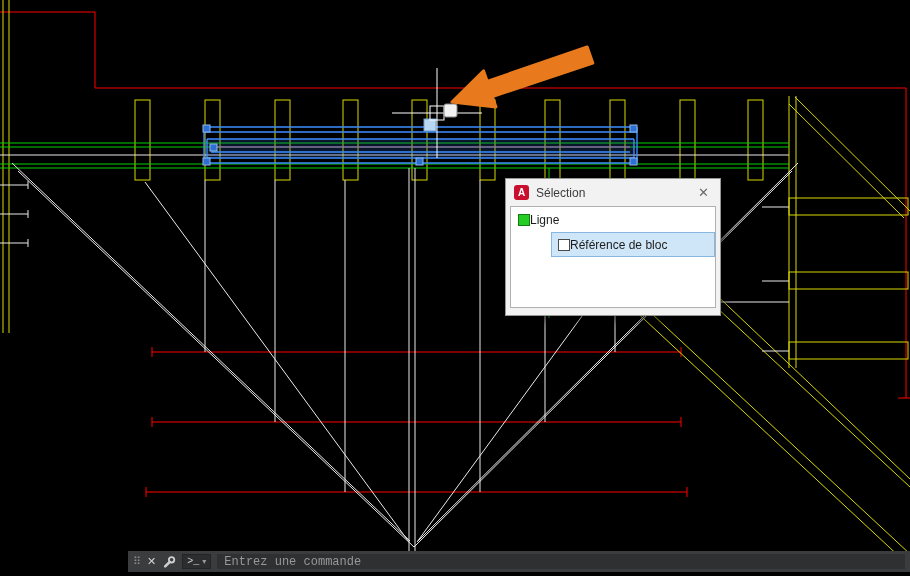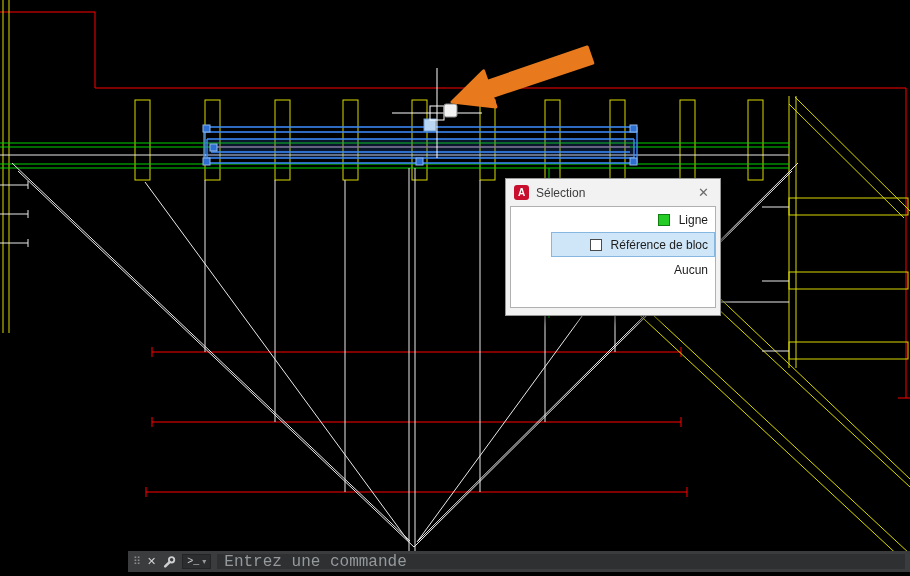--- a/index.html
+++ b/index.html
@@ -10,40 +10,40 @@
   
   .dialog{position:absolute;left:505px;top:178px;width:214px;height:136px;
           background:#f2f2f2;border:1px solid #979797;
           box-shadow:3px 4px 9px rgba(0,0,0,.55);z-index:20;}
   .dialog-title{height:27px;display:flex;align-items:center;gap:7px;padding:0 8px;}
   .acad-badge{width:15px;height:15px;background:#c8102e;border-radius:3px;color:#fff;
               font-weight:bold;font-size:10px;line-height:15px;text-align:center;flex:0 0 auto;}
   .dialog-title .title-text{font-size:12px;color:#3c3c3c;}
   .dialog-close{margin-left:auto;color:#6a6a6a;font-size:13px;line-height:13px;padding:2px 3px;}
   .dialog-list{margin:0 4px;border:1px solid #b0b0b0;background:#fff;height:100px;}
-  .dlg-row{height:25px;display:flex;align-items:center;gap:9px;padding:0 7px;
-           font-size:12px;color:#1c1c1c;box-sizing:border-box;justify-content:flex-end;}
+  .dlg-row{height:25px;display:flex;align-items:center;padding:0 7px;
+           font-size:12px;color:#1c1c1c;box-sizing:border-box;}
   .dlg-row.sel{background:#cfe6f8;box-shadow:inset 0 0 0 1px #86b7e0;margin-left:40px;}
   .sw{width:12px;height:12px;flex:0 0 auto;box-sizing:border-box;}
   .sw-green{background:#24cc24;border:1px solid #0f7d0f;}
   .sw-white{background:#fff;border:1px solid #4a4a4a;}
   .sw-none{visibility:hidden;}
 
   
   .cmdbar{position:absolute;left:128px;top:551px;width:782px;height:21px;background:#3a3c3e;
           display:flex;align-items:center;gap:6px;padding:0 5px;box-sizing:border-box;z-index:20;}
   .cmd-grip{color:#8f8f8f;font-size:11px;line-height:11px;}
   .cmd-close{color:#d2d2d2;font-size:11px;line-height:11px;}
   .cmd-wrench{flex:0 0 auto;display:block;}
   .prompt-box{display:flex;align-items:center;gap:3px;background:#2b2d2f;border:1px solid #232425;
               padding:1px 4px;height:15px;box-sizing:border-box;}
   .prompt-glyph{font-family:"Liberation Mono",monospace;font-size:10px;color:#d0d0d0;line-height:10px;}
   .prompt-caret{font-size:8px;color:#9a9a9a;line-height:8px;}
   .cmd-input{flex:1;height:15px;background:#2e3032;display:flex;align-items:center;
-             padding:0 7px;font-family:"Liberation Mono",monospace;font-size:16px;color:#95999c;}
+             padding:0 7px;font-family:"Liberation Mono",monospace;font-size:12px;color:#95999c;}
 </style>
 </head>
 <body>
 
 <div class="stage">
 
   <svg class="drawing" width="910" height="576" viewBox="0 0 910 576">
 
     <g stroke="#ff0000" stroke-width="1" fill="none">
       <path d="M0,12 H95 M95,12 V88 M95,88 H906 M906,88 V398 M898,398 H910"></path>
@@ -122,24 +122,20 @@
     </div>
     <div class="dialog-list">
       <div class="dlg-row">
         <span class="sw sw-green"></span>
         <span>Ligne</span>
       </div>
       <div class="dlg-row sel">
         <span class="sw sw-white"></span>
         <span>Référence de bloc</span>
       </div>
-      <div class="dlg-row">
-        <span class="sw sw-none"></span>
-        <span>Aucun</span>
-      </div>
     </div>
   </div>
 
   <div class="cmdbar">
     <span class="cmd-grip">⠿</span>
     <span class="cmd-close">✕</span>
     <svg class="cmd-wrench" width="14" height="14" viewBox="0 0 14 14">
       <circle cx="9.6" cy="4.8" r="2.7" stroke="#cfcfcf" stroke-width="1.8" fill="none"></circle>
       <line x1="3.2" y1="11.4" x2="7.8" y2="6.8" stroke="#cfcfcf" stroke-width="2.6" stroke-linecap="round"></line>
     </svg>

